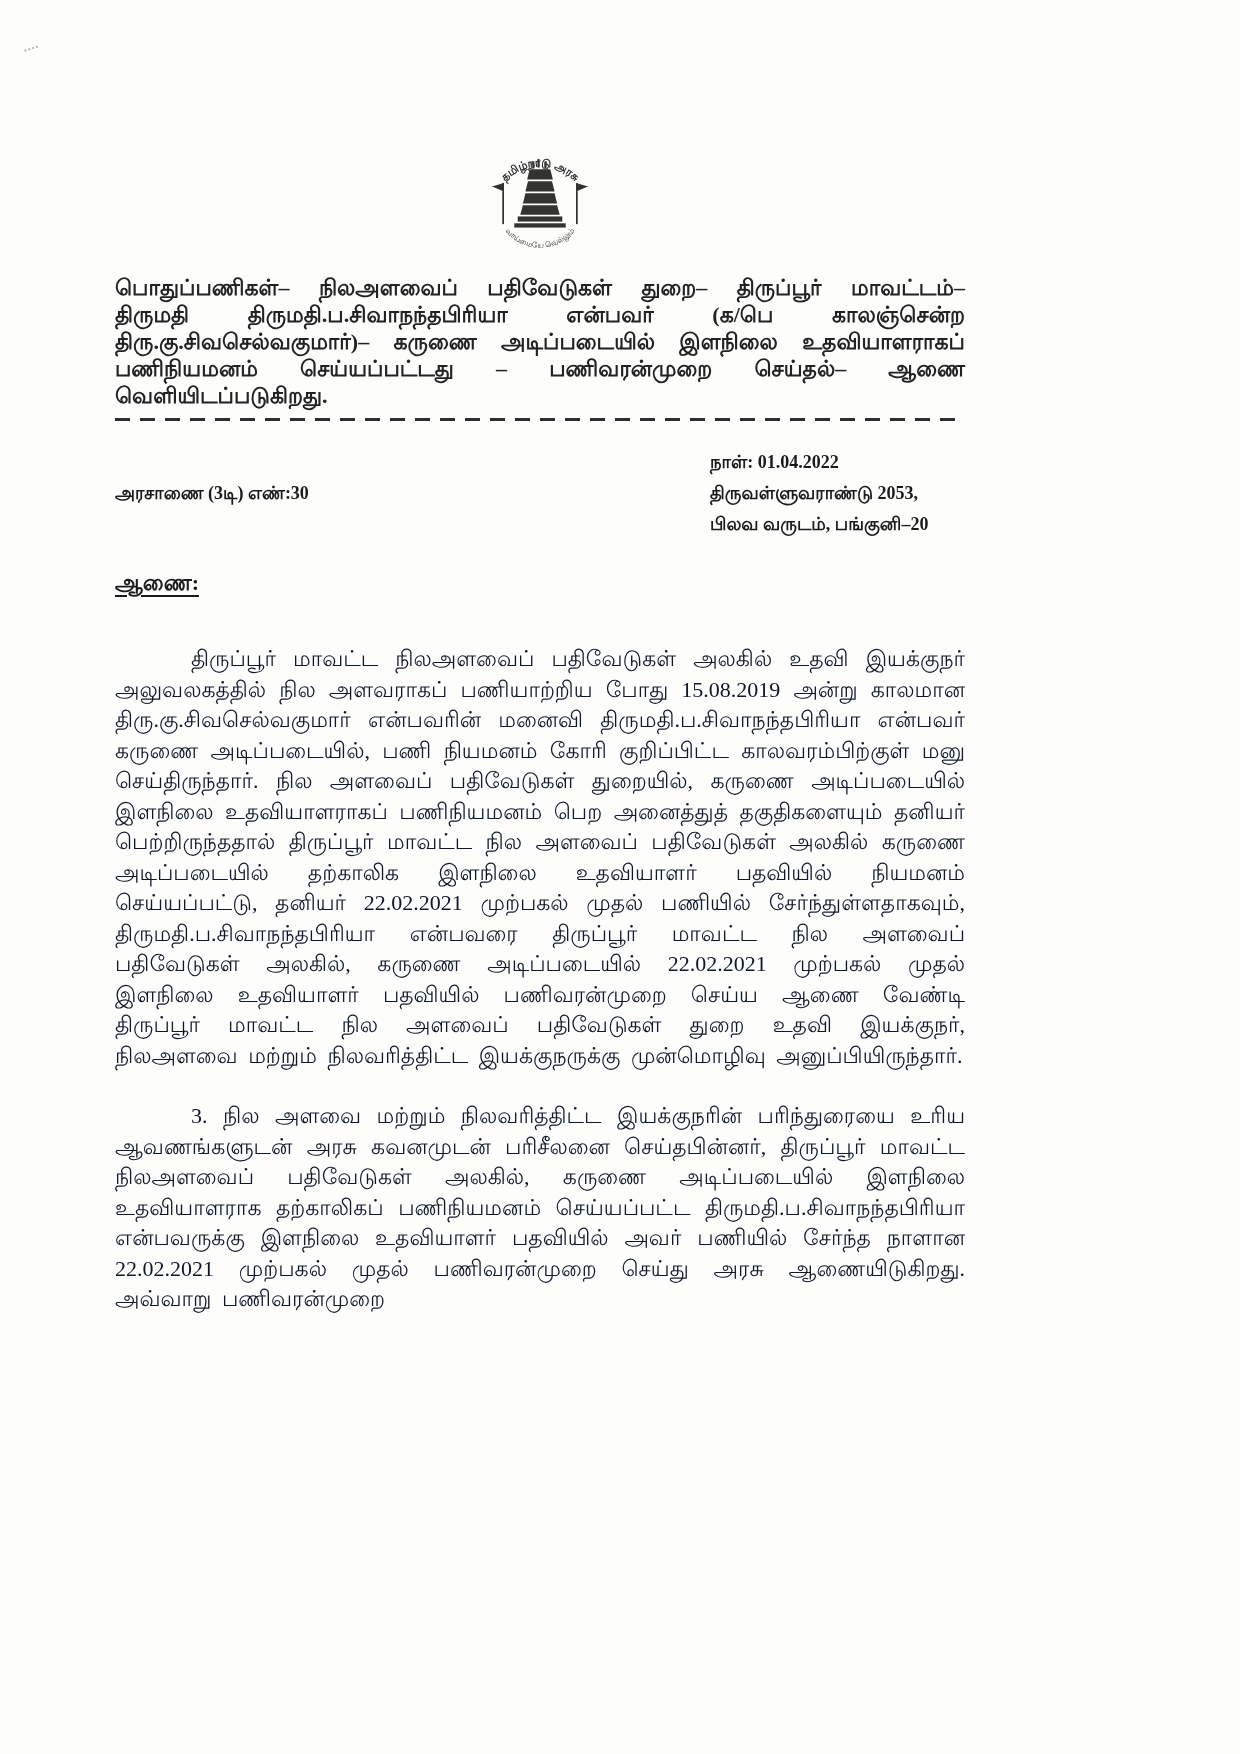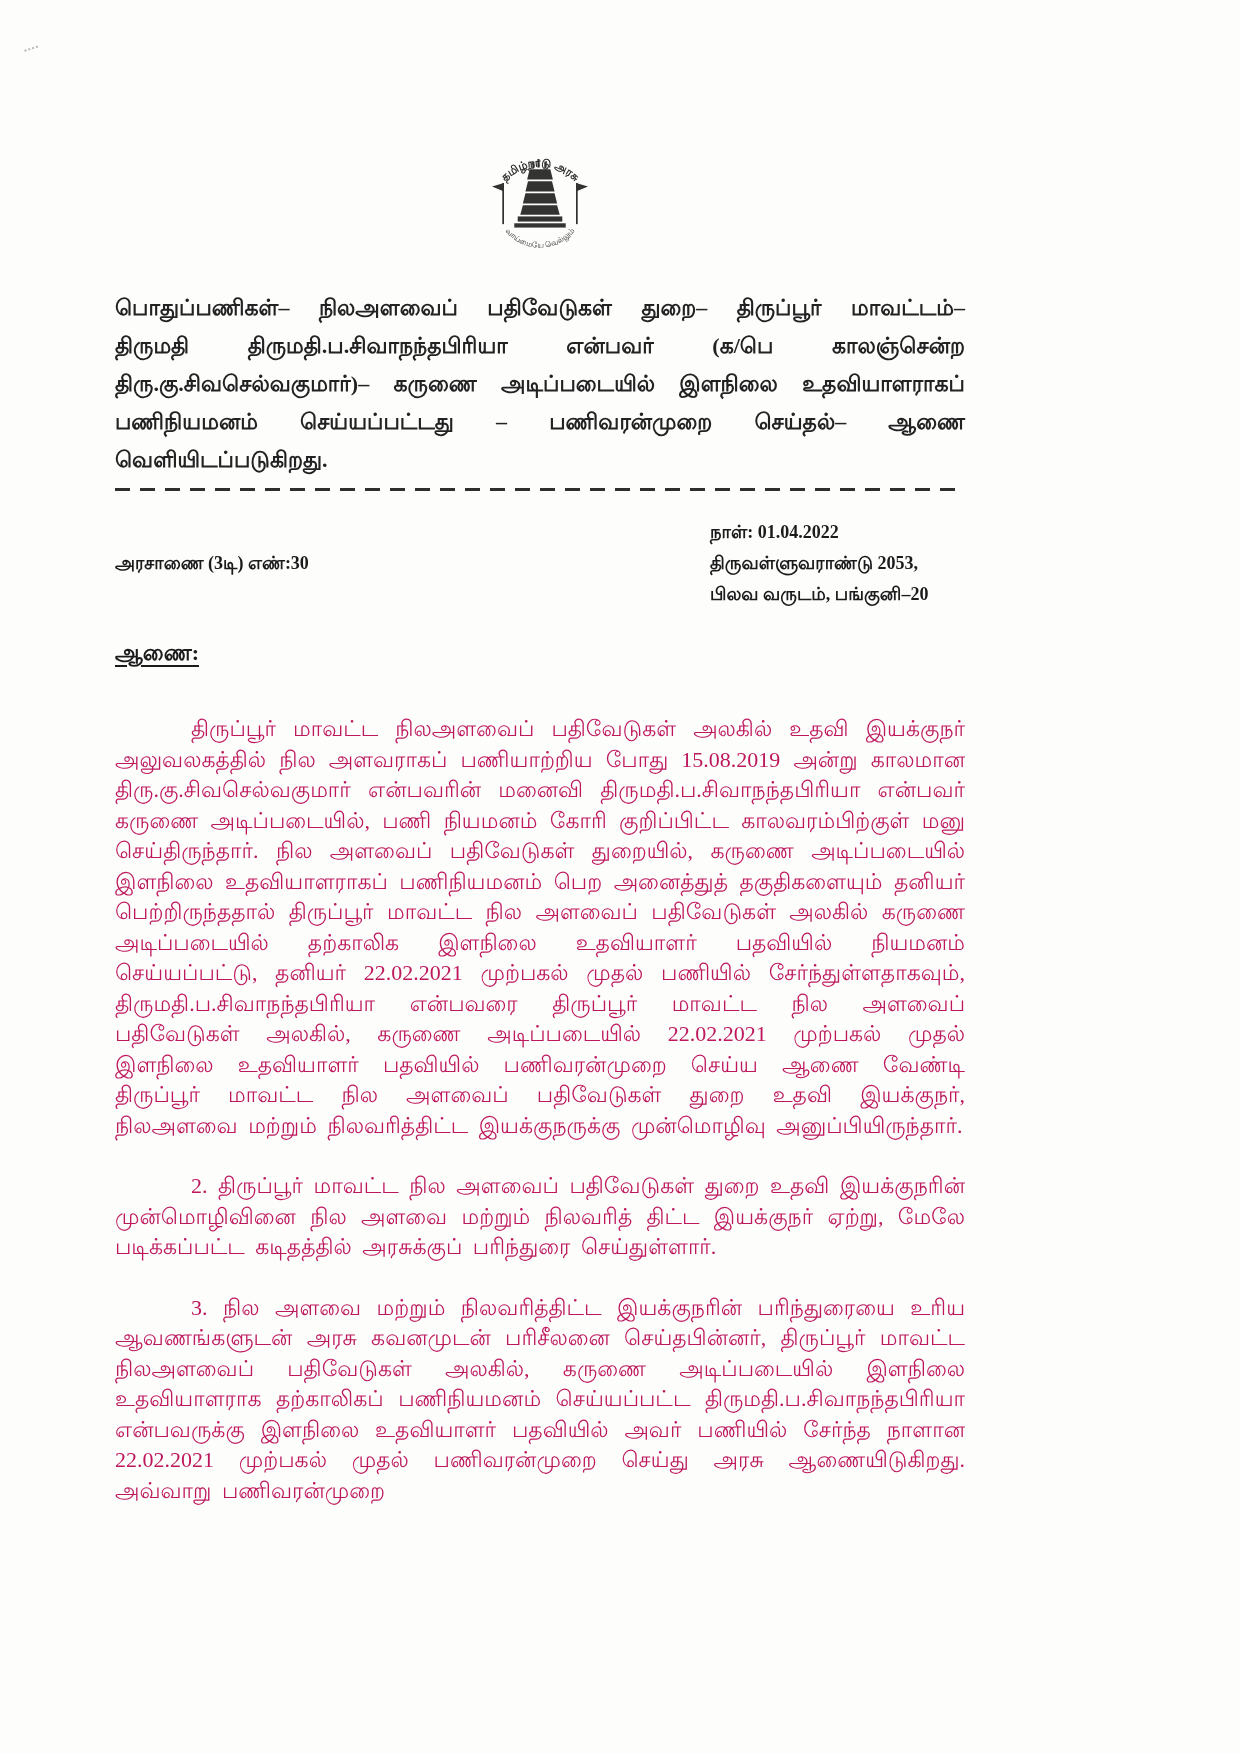--- a/index.html
+++ b/index.html
@@ -24,23 +24,23 @@
   .emblem-wrap {
     margin: 122px auto 6px auto;
     width: 120px;
     height: 146px;
     display: flex;
     align-items: center;
     justify-content: center;
   }
   
   .subject {
-    margin-top: 21px;
+    margin-top: 6px;
     font-size: 22px;
-    line-height: 38px;
+    line-height: 27px;
     text-align: justify;
     text-align-last: justify;
     word-spacing: 7px;
     font-weight: bold;
     color: #222;
   }
   .dash-sep {
     margin-top: 9px;
     height: 3px;
     width: 100%;
@@ -100,21 +100,21 @@
     display: inline-block;
   }
   
   .body-para {
     margin-top: 46px;
     font-size: 22px;
     line-height: 30.5px;
     text-align: justify;
     text-indent: 76px;
     word-spacing: 5px;
-    color: #be185d;
+    color: #0f172a;
   }
   .body-para + .body-para { margin-top: 30px; }
   
   .scribble {
     position: absolute;
     top: 34px;
     left: 22px;
     width: 14px;
     height: 16px;
     border-bottom: 2px dotted #9a9a96;
@@ -177,17 +177,16 @@
       </div>
     </div>
 
 
 
     <div>
       <span class="order-heading">ஆணை:</span>
     </div>
 
     <p class="body-para">திருப்பூர் மாவட்ட நிலஅளவைப் பதிவேடுகள் அலகில் உதவி இயக்குநர் அலுவலகத்தில் நில அளவராகப் பணியாற்றிய போது 15.08.2019 அன்று காலமான திரு.கு.சிவசெல்வகுமார் என்பவரின் மனைவி திருமதி.ப.சிவாநந்தபிரியா என்பவர் கருணை அடிப்படையில், பணி நியமனம் கோரி குறிப்பிட்ட காலவரம்பிற்குள் மனு செய்திருந்தார். நில அளவைப் பதிவேடுகள் துறையில், கருணை அடிப்படையில் இளநிலை உதவியாளராகப் பணிநியமனம் பெற அனைத்துத் தகுதிகளையும் தனியர் பெற்றிருந்ததால் திருப்பூர் மாவட்ட நில அளவைப் பதிவேடுகள் அலகில் கருணை அடிப்படையில் தற்காலிக இளநிலை உதவியாளர் பதவியில் நியமனம் செய்யப்பட்டு, தனியர் 22.02.2021 முற்பகல் முதல் பணியில் சேர்ந்துள்ளதாகவும், திருமதி.ப.சிவாநந்தபிரியா என்பவரை திருப்பூர் மாவட்ட நில அளவைப் பதிவேடுகள் அலகில், கருணை அடிப்படையில் 22.02.2021 முற்பகல் முதல் இளநிலை உதவியாளர் பதவியில் பணிவரன்முறை செய்ய ஆணை வேண்டி திருப்பூர் மாவட்ட நில அளவைப் பதிவேடுகள் துறை உதவி இயக்குநர், நிலஅளவை மற்றும் நிலவரித்திட்ட இயக்குநருக்கு முன்மொழிவு அனுப்பியிருந்தார்.</p>
-    <p class="body-para">2. திருப்பூர் மாவட்ட நில அளவைப் பதிவேடுகள் துறை உதவி இயக்குநரின் முன்மொழிவினை நில அளவை மற்றும் நிலவரித் திட்ட இயக்குநர் ஏற்று, மேலே படிக்கப்பட்ட கடிதத்தில் அரசுக்குப் பரிந்துரை செய்துள்ளார்.</p>
     <p class="body-para">3. நில அளவை மற்றும் நிலவரித்திட்ட இயக்குநரின் பரிந்துரையை உரிய ஆவணங்களுடன் அரசு கவனமுடன் பரிசீலனை செய்தபின்னர், திருப்பூர் மாவட்ட நிலஅளவைப் பதிவேடுகள் அலகில், கருணை அடிப்படையில் இளநிலை உதவியாளராக தற்காலிகப் பணிநியமனம் செய்யப்பட்ட திருமதி.ப.சிவாநந்தபிரியா என்பவருக்கு இளநிலை உதவியாளர் பதவியில் அவர் பணியில் சேர்ந்த நாளான 22.02.2021 முற்பகல் முதல் பணிவரன்முறை செய்து அரசு ஆணையிடுகிறது. அவ்வாறு பணிவரன்முறை</p>
 
   </div>
 </div>
 
 </body></html>

